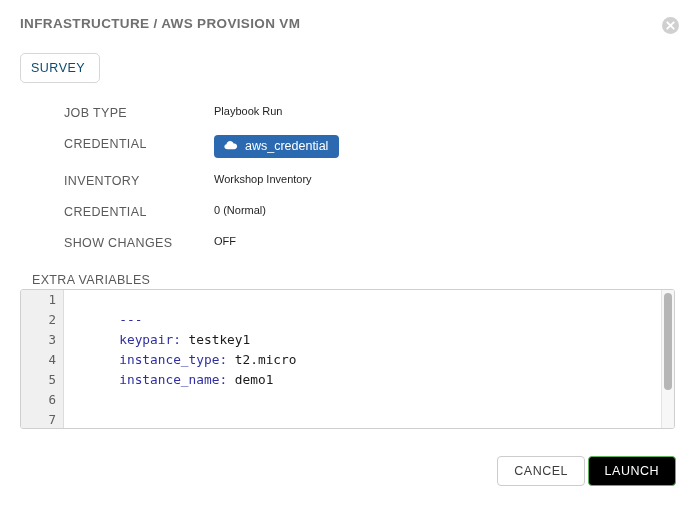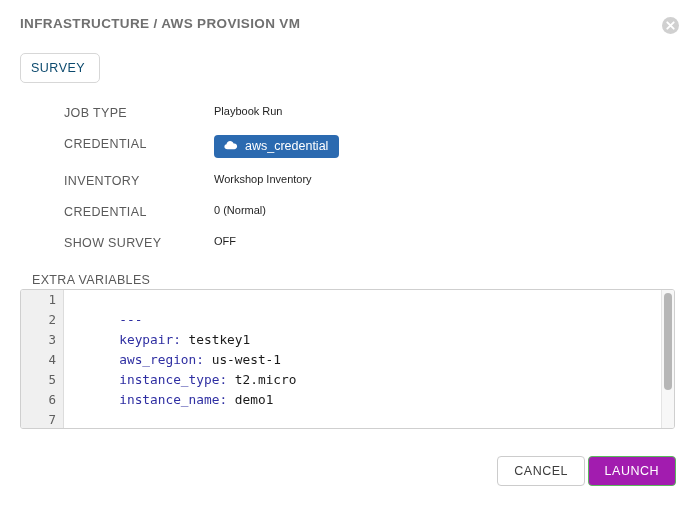--- a/index.html
+++ b/index.html
@@ -224,21 +224,21 @@
     white-space: nowrap;
   }
   .btn-cancel {
     right: 110px;
     background: #ffffff;
     border: 1px solid #cccccc;
     color: #3d3d3d;
   }
   .btn-launch {
     right: 19px;
-    background: #a21caf;
+    background: #000000;
     border: 1px solid #5cb85c;
     color: #ffffff;
   }
 </style>
 </head>
 <body>
 
 <div class="modal-header">
   <div class="modal-title">INFRASTRUCTURE / AWS PROVISION VM</div>
   <div class="close-icon">
@@ -275,21 +275,21 @@
     <div class="row-label">INVENTORY</div>
     <div class="row-value">Workshop Inventory</div>
   </div>
 
   <div class="row">
     <div class="row-label">CREDENTIAL</div>
     <div class="row-value">0 (Normal)</div>
   </div>
 
   <div class="row">
-    <div class="row-label">SHOW SURVEY</div>
+    <div class="row-label">SHOW CHANGES</div>
     <div class="row-value">OFF</div>
   </div>
 
 </div>
 
 <div class="extra-label">EXTRA VARIABLES</div>
 
 <div class="editor">
   <div class="gutter">
     <div class="gutter-num">1</div>
@@ -302,23 +302,20 @@
   </div>
 
   <div class="code-area">
     <div class="code-line">
       <span class="tok-doc">---</span>
     </div>
     <div class="code-line">
       <span class="tok-key">keypair:</span><span class="tok-val"> testkey1</span>
     </div>
     <div class="code-line">
-      <span class="tok-key">aws_region:</span><span class="tok-val"> us-west-1</span>
-    </div>
-    <div class="code-line">
       <span class="tok-key">instance_type:</span><span class="tok-val"> t2.micro</span>
     </div>
     <div class="code-line">
       <span class="tok-key">instance_name:</span><span class="tok-val"> demo1</span>
     </div>
     <div class="code-line">
       <span class="tok-key"></span><span class="tok-val"></span>
     </div>
   </div>
 

